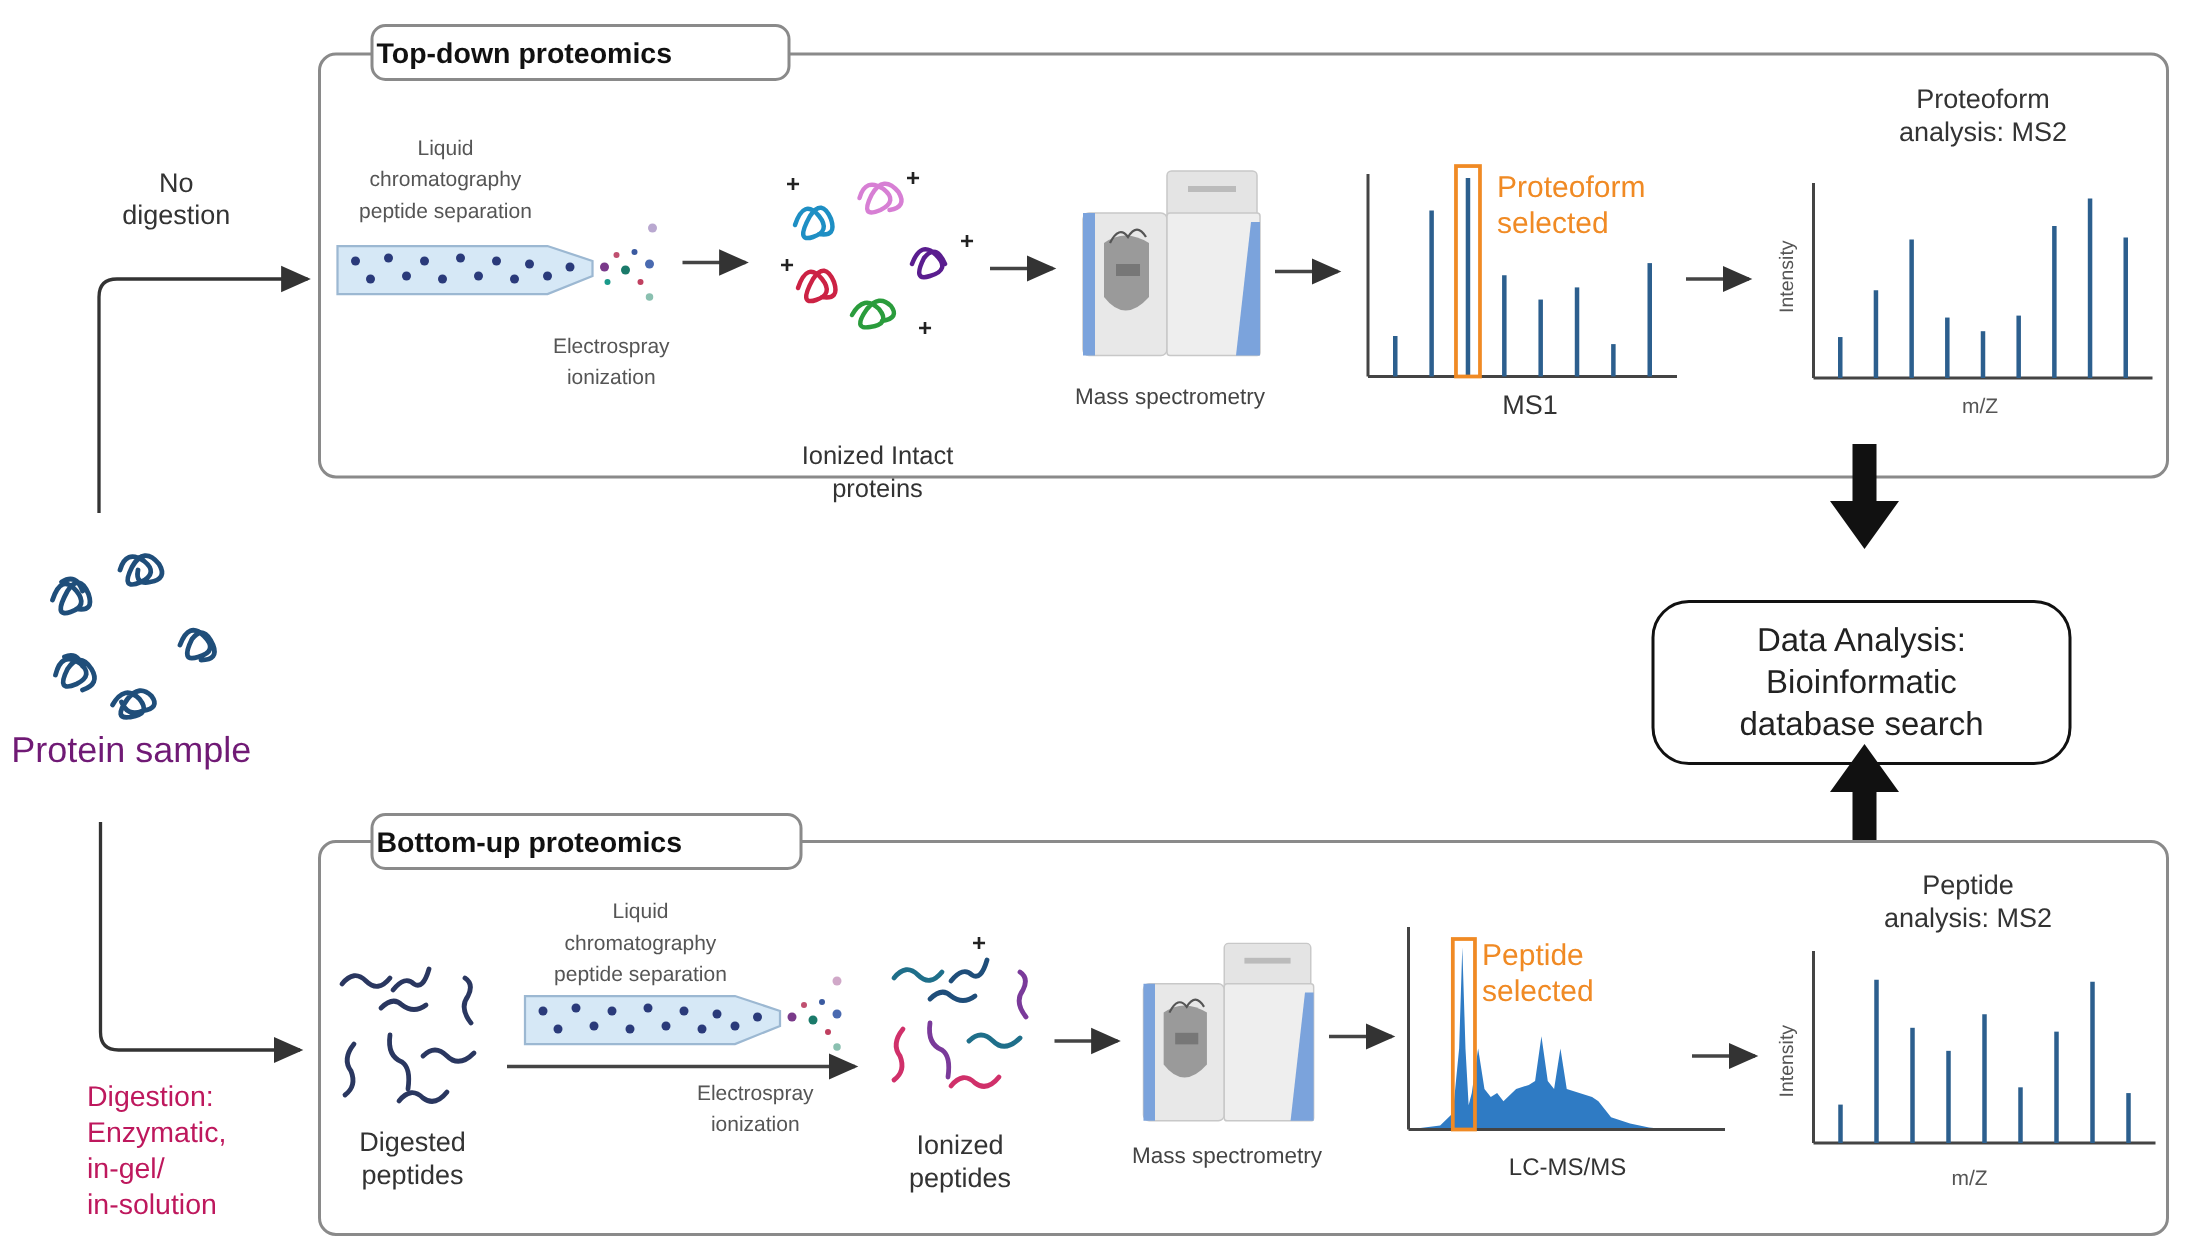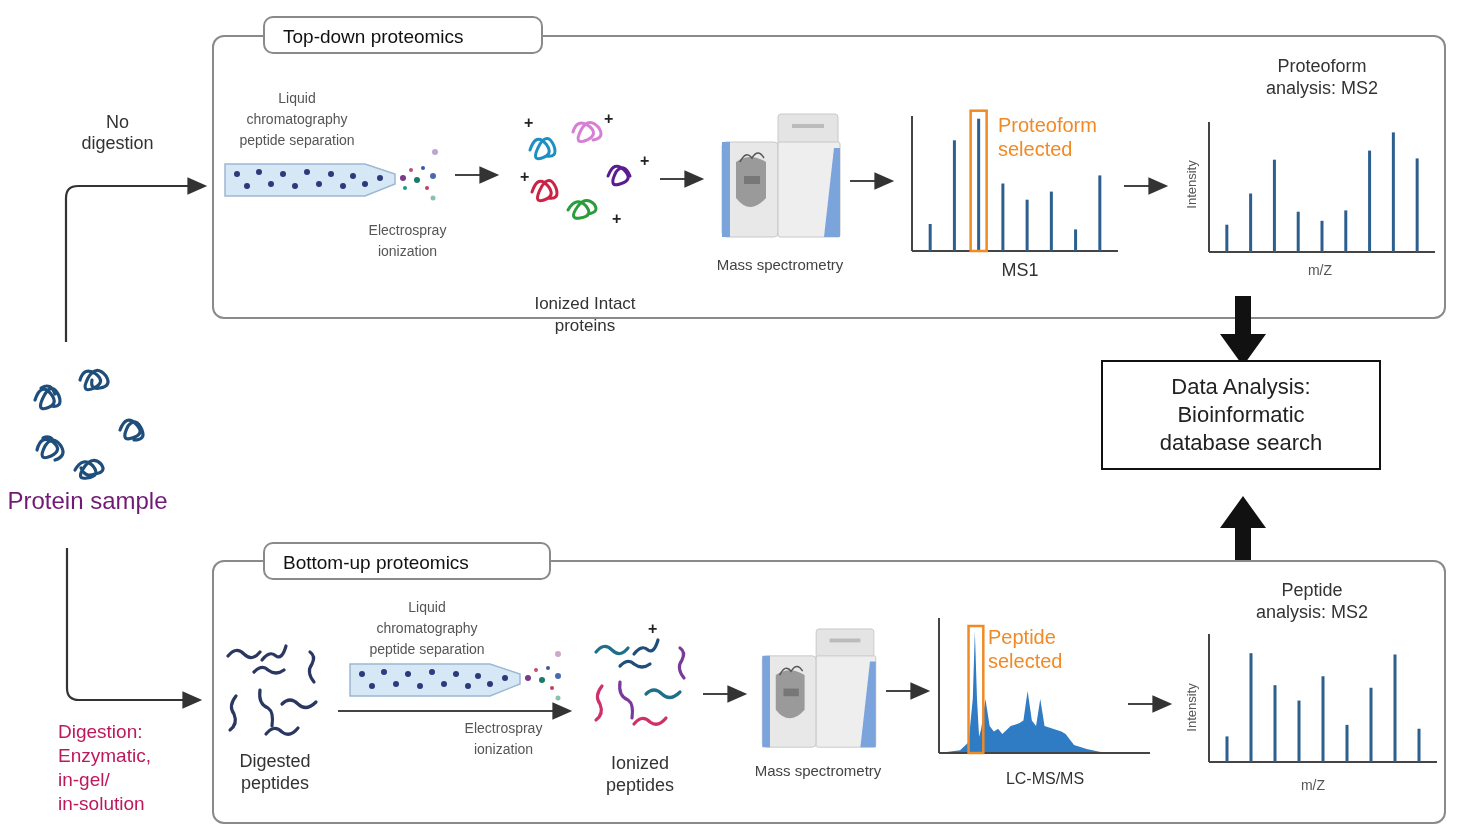--- a/index.html
+++ b/index.html
@@ -1,20 +1,20 @@
 <!DOCTYPE html>
 <html><head>
 <meta charset="utf-8">
 <style>
   html, body { margin:0; padding:0; background:#ffffff; }
   body { width:1472px; height:838px; position:relative; overflow:hidden;
          font-family:"Liberation Sans", sans-serif; color:#333; }
   .panel { position:absolute; border:2px solid #8a8a8a; border-radius:12px; background:#fff; }
   .panel-tab { position:absolute; background:#fff; border:2px solid #8a8a8a; border-radius:10px;
-               font-weight:normal; font-size:19px; color:#111; padding:0 18px; line-height:38px; height:38px; box-sizing:border-box;margin-left:16px; }
+               font-weight:bold; font-size:19px; color:#111; padding:0 2px; line-height:38px; height:38px; box-sizing:border-box; }
   .lbl { position:absolute; text-align:center; line-height:1.15; }
   .small { font-size:14px; color:#555; }
   .med { font-size:17px; color:#333; }
   .orange { color:#f08a24; font-size:20px; line-height:1.2; }
   svg { position:absolute; overflow:visible; }
   .result-box { position:absolute; border:2.5px solid #111; background:#fff; text-align:center;
                 font-size:22px; color:#222; line-height:28px; display:flex; align-items:center; justify-content:center; }
 </style>
 </head>
 <body>
@@ -166,21 +166,21 @@
     <line x1="138.78947368421052" y1="134" x2="138.78947368421052" y2="92.4" stroke="#2c5f8e" stroke-width="3"></line>
     <line x1="162.57894736842107" y1="134" x2="162.57894736842107" y2="32.599999999999994" stroke="#2c5f8e" stroke-width="3"></line>
     <line x1="186.3684210526316" y1="134" x2="186.3684210526316" y2="14.400000000000006" stroke="#2c5f8e" stroke-width="3"></line>
     <line x1="210.1578947368421" y1="134" x2="210.1578947368421" y2="40.400000000000006" stroke="#2c5f8e" stroke-width="3"></line>
   </svg>
 <div class="lbl small" style="left:1290px; top:262px; width:60px; font-size:14px;">m/Z</div>
 
 <svg style="left:1218px; top:296px;" width="50" height="72" viewBox="0 0 50 72">
   <path d="M17,0 L33,0 L33,38 L48,38 L25,70 L2,38 L17,38 Z" fill="#111"></path>
 </svg>
-<div class="result-box" style="left:1101px; top:360px; width:276px; height:106px; white-space:pre;">Data Analysis:
+<div class="result-box" style="left:1101px; top:400px; width:276px; height:106px; white-space:pre;border-radius:25px;">Data Analysis:
 Bioinformatic
 database search</div>
 <svg style="left:1218px; top:496px;" width="50" height="66" viewBox="0 0 50 66">
   <path d="M25,0 L48,32 L33,32 L33,66 L17,66 L17,32 L2,32 Z" fill="#111"></path>
 </svg>
 
 <div class="panel" style="left:212px; top:560px; width:1230px; height:260px;"></div>
 <div class="panel-tab" style="left:247px; top:542px; width:288px;">Bottom-up proteomics</div>
 
 <svg style="left:222px; top:640px;" width="110" height="100" viewBox="0 0 110 100">

